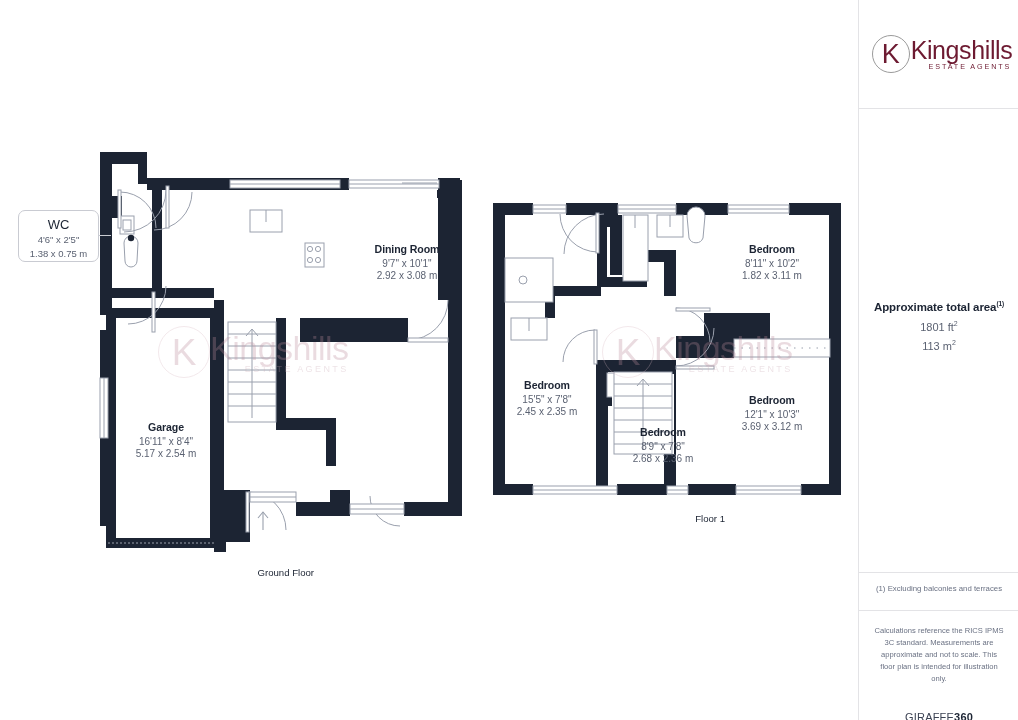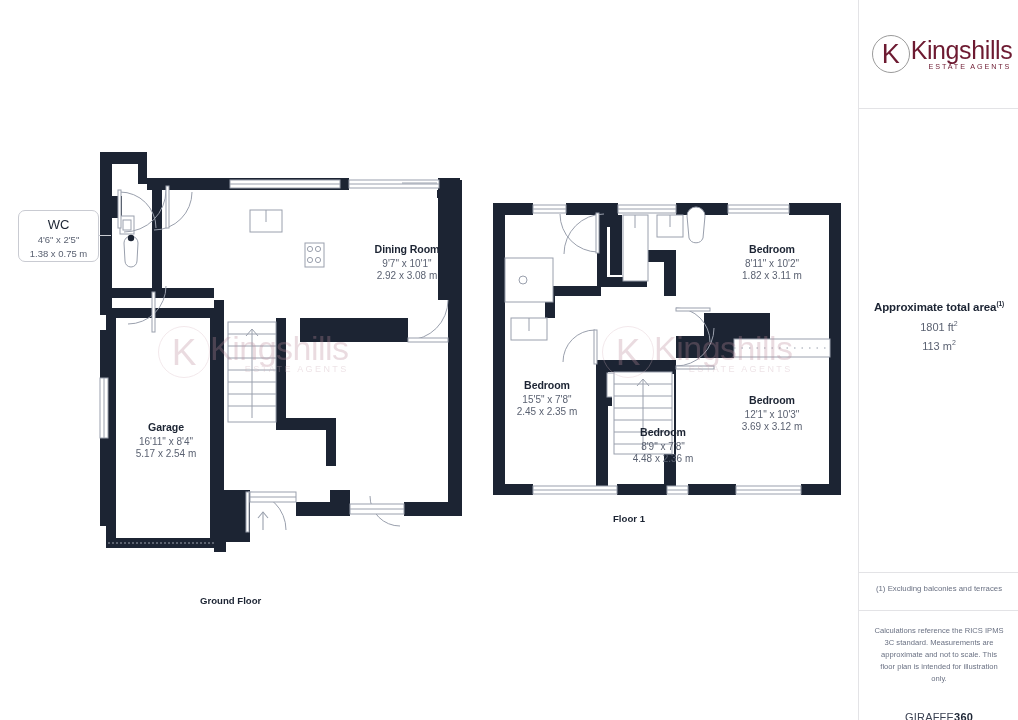--- a/index.html
+++ b/index.html
@@ -93,22 +93,22 @@
     width: 12px; height: 1px; background: #c9cbd2;
   }
 
   
   .room-label { position: absolute; text-align: center; white-space: nowrap; }
   .room-label .nm { font-size: 10.6px; font-weight: bold; color: #1c2433; letter-spacing: -.1px; }
   .room-label .d1 { font-size: 10px; color: #5b6272; margin-top: 3px; }
   .room-label .d2 { font-size: 10px; color: #5b6272; margin-top: 1px; }
 
   .floor-caption {
-    position: absolute; text-align: left; white-space: nowrap;
-    font-size: 9.6px; font-weight: bold; color: #1c2433;
+    position: absolute; text-align: right; white-space: nowrap;
+    font-size: 9.6px; font-weight: normal; color: #1c2433;
   }
 
   
   .wm {
     position: absolute; display: flex; align-items: center; gap: 4px;
     opacity: .30; pointer-events: none;
   }
   .wm .wk {
     width: 52px; height: 52px; border-radius: 50%;
     border: 1.3px solid #d6b5bf;
@@ -388,36 +388,36 @@
 
   <div class="room-label" style="left:493px; top:379px; width:108px;">
     <div class="nm">Bedroom</div>
     <div class="d1">15'5" x 7'8"</div>
     <div class="d2">2.45 x 2.35 m</div>
   </div>
 
   <div class="room-label" style="left:605px; top:426px; width:116px;">
     <div class="nm">Bedroom</div>
     <div class="d1">8'9" x 7'8"</div>
-    <div class="d2">4.48 x 2.36 m</div>
+    <div class="d2">2.68 x 2.36 m</div>
   </div>
 
   <div class="room-label" style="left:714px; top:243px; width:116px;">
     <div class="nm">Bedroom</div>
     <div class="d1">8'11" x 10'2"</div>
     <div class="d2">1.82 x 3.11 m</div>
   </div>
 
   <div class="room-label" style="left:714px; top:394px; width:116px;">
     <div class="nm">Bedroom</div>
     <div class="d1">12'1" x 10'3"</div>
     <div class="d2">3.69 x 3.12 m</div>
   </div>
 
-  <div class="floor-caption" style="left:200px; top:567px; width:126px;margin-top:28px;">Ground Floor</div>
+  <div class="floor-caption" style="left:188px; top:567px; width:126px;">Ground Floor</div>
   <div class="floor-caption" style="left:613px; top:513px; width:112px;">Floor 1</div>
 
   <div id="side-panel">
 
     <div class="panel-cell" id="logo-cell">
       <div class="logo-wrap">
         <div class="logo-k">K</div>
         <div class="logo-text">
           <div class="logo-name">Kingshills</div>
           <div class="logo-sub">ESTATE AGENTS</div>

